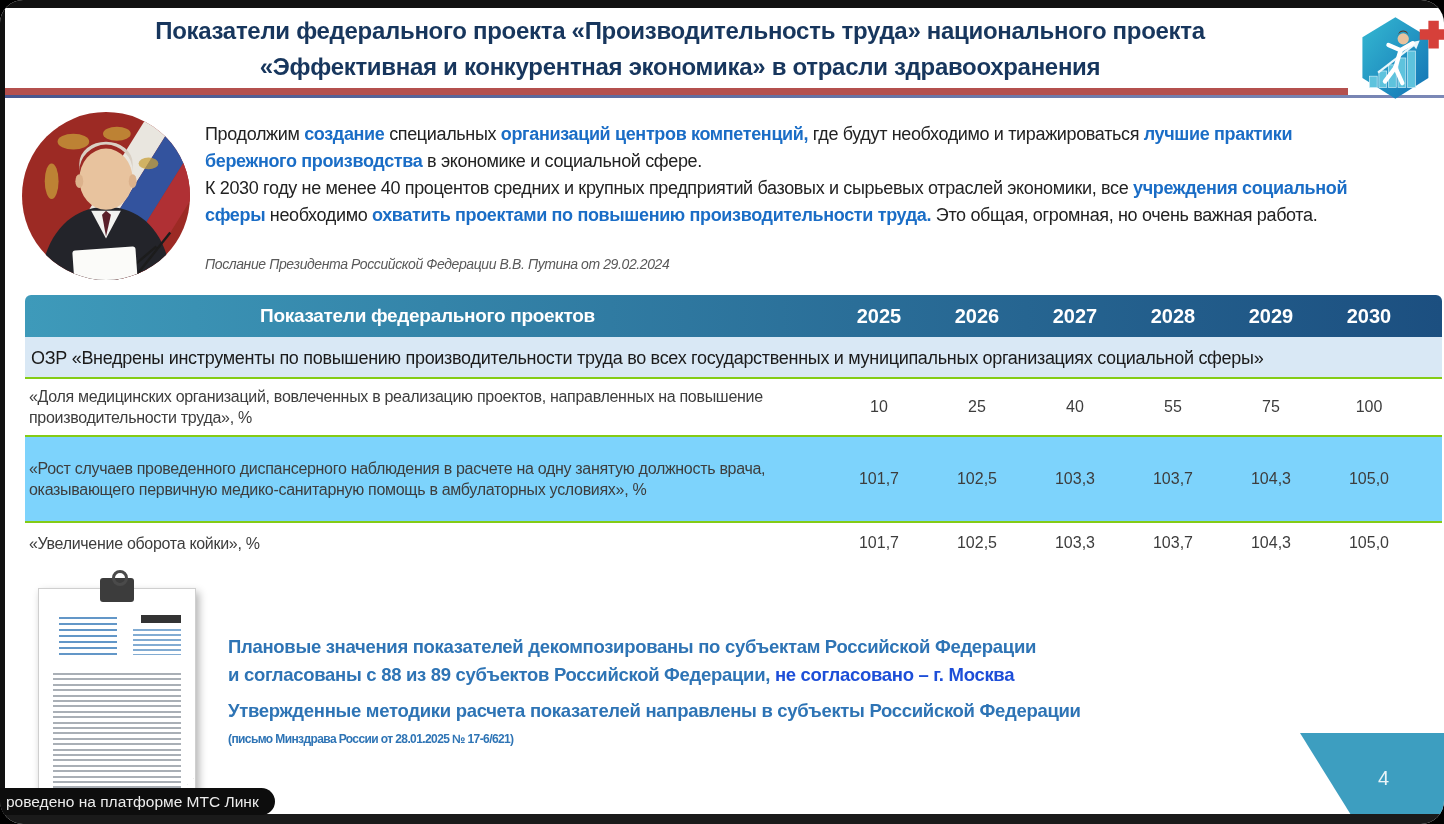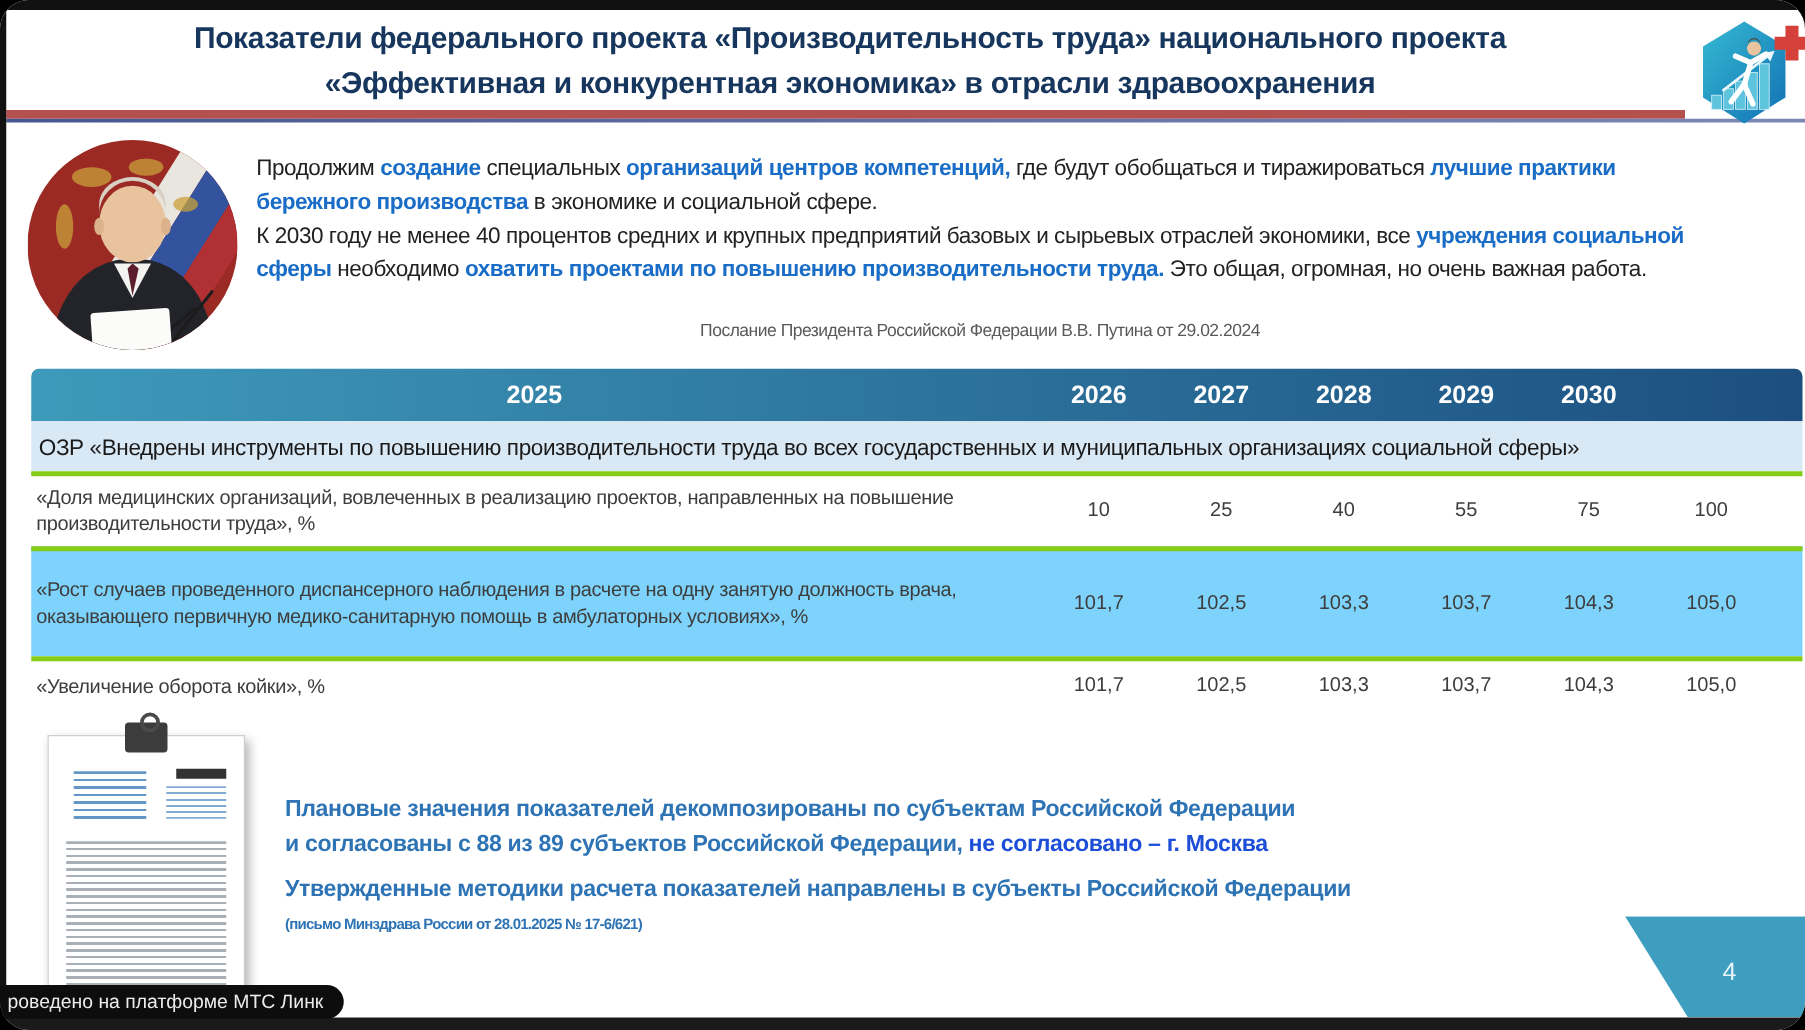--- a/index.html
+++ b/index.html
@@ -17,33 +17,33 @@
   .divider-blue{position:absolute;left:5px;top:95px;width:1439px;height:3px;
                 background:linear-gradient(90deg,#47568f,#7b88b6);}
   .logo{position:absolute;left:1352px;top:12px;width:92px;height:98px;z-index:5;}
 
   
   .avatar{position:absolute;left:22px;top:112px;width:168px;height:168px;}
   .quote{position:absolute;left:205px;top:121px;width:1162px;color:#222;
          font-size:18px;line-height:27px;letter-spacing:-0.35px;}
   .quote p{margin:0;}
   .quote .b{color:#1a6dc6;font-weight:bold;}
-  .attribution{position:absolute;left:205px;top:256px;width:1158px;text-align:center;
-               color:#595959;font-size:14px;letter-spacing:-0.4px;}
+  .attribution{position:absolute;left:205px;top:256px;width:1158px;text-align:left;
+               color:#595959;font-size:14px;letter-spacing:-0.4px;font-style:italic;}
 
   
   .tbl{position:absolute;left:25px;top:295px;width:1417px;font-size:16px;color:#3d3d3d;}
   .grid{display:grid;grid-template-columns:1fr repeat(6,98px) 24px;align-items:center;}
   .tbl-header{height:42px;background:linear-gradient(90deg,#3e9aba,#1c4f80);
               border-radius:6px 6px 0 0;color:#fff;font-weight:bold;}
   .tbl-header .hl{text-align:center;font-size:19px;letter-spacing:-0.3px;}
   .tbl-header .yr{text-align:center;font-size:20px;}
   .ozr{background:#d9e8f5;color:#1a1a1a;font-size:18px;letter-spacing:-0.3px;
        padding:9px 26px 7px 6px;line-height:24px;}
-  .drow{border-top:4px solid #84cc16;}
+  .drow{border-top:2px solid #84cc16;}
   .drow .lbl{padding:7px 14px 7px 4px;line-height:21px;letter-spacing:-0.3px;}
   .drow .val{text-align:center;}
   .row-a{background:#fff;min-height:52px;}
   .row-b{background:#7dd3fc;min-height:84px;}
   .row-c{background:#fff;min-height:40px;}
 
   
   .doc{position:absolute;left:38px;top:580px;width:158px;height:226px;}
   .doc .page{position:absolute;left:0;top:8px;width:156px;height:216px;background:#fff;
              border:1px solid #cfcfcf;box-shadow:3px 4px 8px rgba(0,0,0,.3);}
@@ -149,27 +149,28 @@
         <g stroke="#1c1c1c" stroke-width="2.4" fill="none">
           <path d="M112,170 L150,122"></path>
             <path d="M96,170 L136,136"></path>
         </g>
         <rect x="52" y="138" width="64" height="36" rx="3" fill="#fbfbf9" transform="rotate(-4 84 156)"></rect>
       </g>
     </svg>
   </div>
 
   <div class="quote">
-    <p><span>Продолжим </span><span class="b">создание </span><span>специальных </span><span class="b">организаций центров компетенций, </span><span>где будут обобщаться и тиражироваться </span><span class="b">лучшие практики бережного производства </span><span>в экономике и социальной сфере.</span></p>
+    <p><span>Продолжим </span><span class="b">создание </span><span>специальных </span><span class="b">организаций центров компетенций, </span><span>где будут необходимо и тиражироваться </span><span class="b">лучшие практики бережного производства </span><span>в экономике и социальной сфере.</span></p>
     <p><span>К 2030 году не менее 40 процентов средних и крупных предприятий базовых и сырьевых отраслей экономики, все </span><span class="b">учреждения социальной сферы </span><span>необходимо </span><span class="b">охватить проектами по повышению производительности труда. </span><span>Это общая, огромная, но очень важная работа.</span></p>
   </div>
   <div class="attribution">Послание Президента Российской Федерации В.В. Путина от 29.02.2024</div>
 
   <div class="tbl">
     <div class="grid tbl-header">
+      <div class="hl">Показатели федерального проектов</div>
       <div class="yr">2025</div>
       <div class="yr">2026</div>
       <div class="yr">2027</div>
       <div class="yr">2028</div>
       <div class="yr">2029</div>
       <div class="yr">2030</div>
       <div></div>
     </div>
     <div class="ozr">ОЗР «Внедрены инструменты по повышению производительности труда во всех государственных и муниципальных организациях социальной сферы»</div>
 

